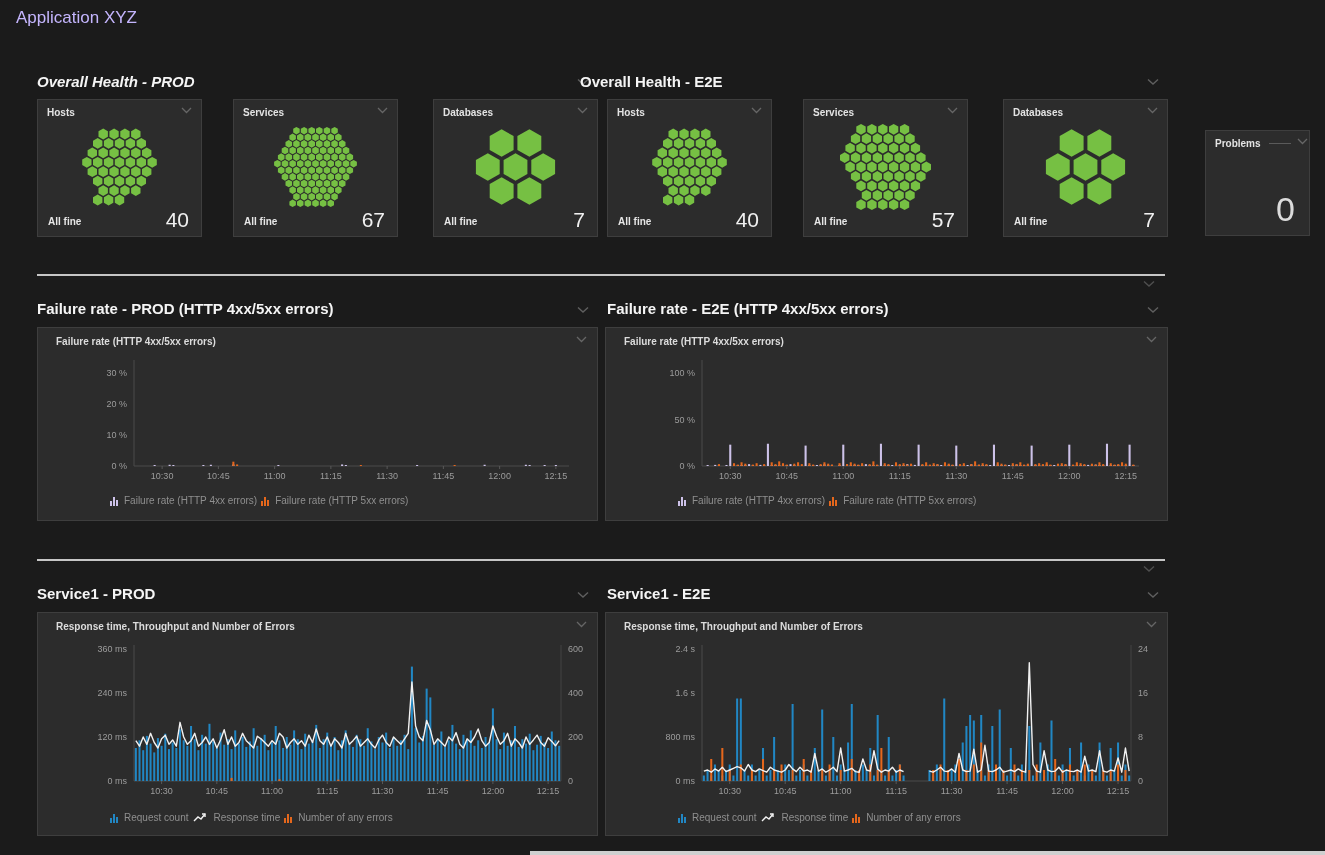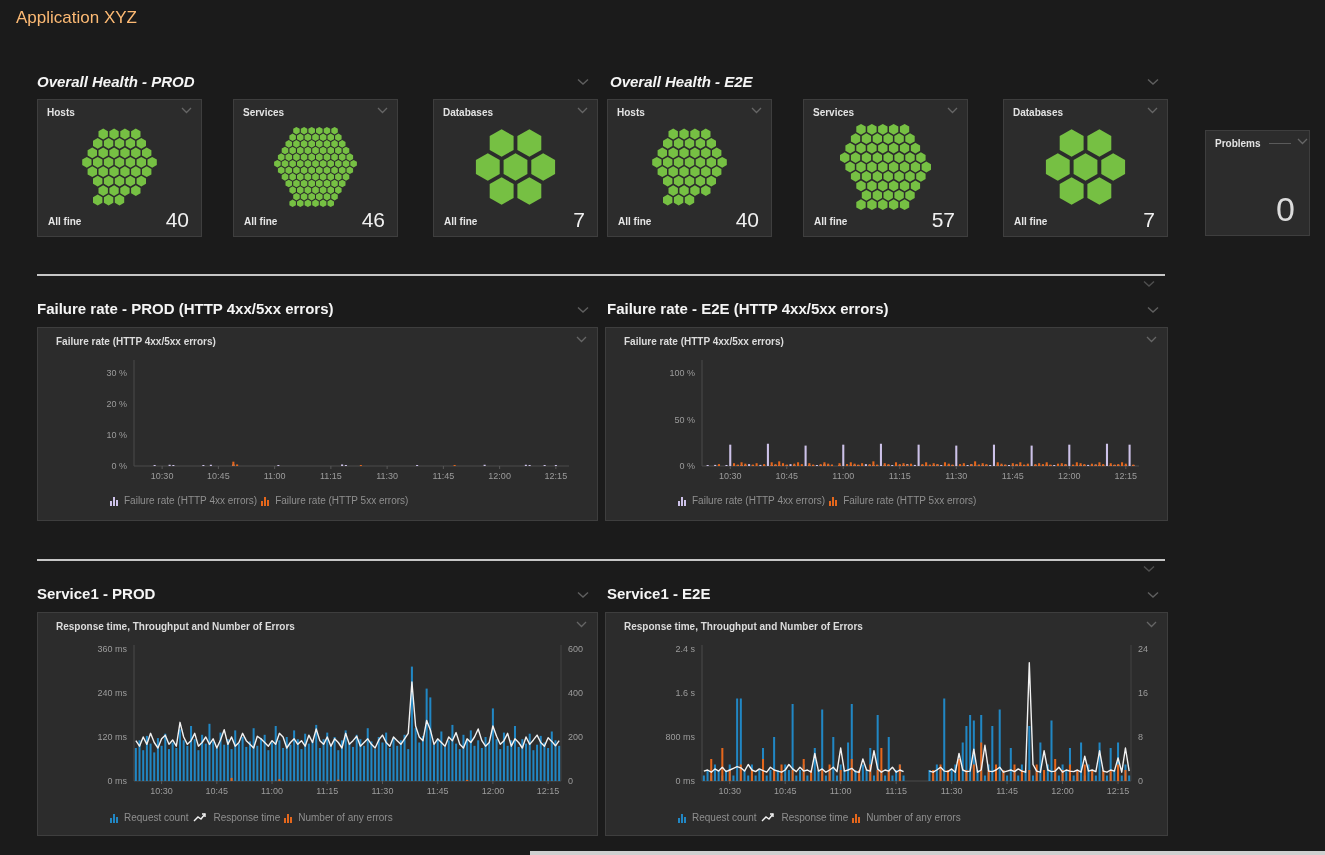--- a/index.html
+++ b/index.html
@@ -1,18 +1,18 @@
 <!DOCTYPE html>
 <html><head>
 <meta charset="utf-8">
 <style>
   html,body{margin:0;padding:0;background:#1b1b1b;width:1325px;height:855px;overflow:hidden;
     font-family:"Liberation Sans",sans-serif;-webkit-font-smoothing:antialiased;}
   .abs{position:absolute;}
-  #page-title{position:absolute;left:16px;top:8px;font-size:17px;color:#fdba74;font-weight:400;}
+  #page-title{position:absolute;left:16px;top:8px;font-size:17px;color:#c4b5fd;font-weight:400;}
   .section-title{position:absolute;font-size:15px;font-weight:bold;color:#f5f5f5;}
   .chev{display:inline-block;line-height:0;cursor:pointer;}
   .tile{position:absolute;background:#2c2c2c;border:1px solid #3e3e3e;box-sizing:border-box;cursor:pointer;}
   .tile-head{display:flex;justify-content:space-between;align-items:flex-start;padding:7px 9px 0 9px;}
   .tile-title{font-size:10px;font-weight:bold;color:#e3e3e3;}
   .hexhost{position:absolute;top:22px;left:4px;right:4px;bottom:24px;}
   .tile-status{position:absolute;left:10px;bottom:9px;font-size:10px;font-weight:bold;color:#e6e6e6;}
   .tile-count{position:absolute;right:12px;bottom:4px;font-size:21px;font-weight:300;color:#f0f0f0;text-align:right;}
   .divider{position:absolute;height:2px;background:#c6c6c6;}
   .panel{position:absolute;background:#2c2c2c;border:1px solid #3e3e3e;box-sizing:border-box;}
@@ -34,21 +34,21 @@
 </style>
 </head>
 <body>
 
 <div id="page-title">Application XYZ</div>
 
 <div class="section-title" style="left:37px;top:73px;font-style:italic;">Overall Health - PROD</div>
 <span class="chev abs" style="left:577px;top:78px;"><svg width="12" height="8">
       <polyline points="1,1.5 6,6 11,1.5" fill="none" stroke="#5f5f5f" stroke-width="1.4"></polyline>
     </svg></span>
-<div class="section-title" style="left:610px;top:73px;font-style:italic;">Overall Health - E2E</div>
+<div class="section-title" style="left:580px;top:73px;">Overall Health - E2E</div>
 <span class="chev abs" style="left:1147px;top:78px;"><svg width="12" height="8">
       <polyline points="1,1.5 6,6 11,1.5" fill="none" stroke="#5f5f5f" stroke-width="1.4"></polyline>
     </svg></span>
 
 <div class="tile" style="left:37px;top:99px;width:165px;height:138px;">
   <div class="tile-head">
       <span class="tile-title">Hosts</span>
     <span class="chev"><svg width="11" height="7">
           <polyline points="1,1 5.5,5.5 10,1" fill="none" stroke="#666" stroke-width="1.3"></polyline>
         </svg></span>
@@ -198,21 +198,21 @@
         <polygon points="54.1,63.4 50.8,65.3 47.5,63.4 47.5,59.6 50.8,57.7 54.1,59.6" fill="#76c043"></polygon>
         <polygon points="57.9,70.0 54.6,71.9 51.4,70.0 51.4,66.2 54.6,64.3 57.9,66.2" fill="#76c043"></polygon>
         <polygon points="57.9,83.2 54.6,85.1 51.4,83.2 51.4,79.4 54.6,77.5 57.9,79.4" fill="#76c043"></polygon>
         <polygon points="65.5,83.2 62.3,85.1 59.0,83.2 59.0,79.4 62.3,77.5 65.5,79.4" fill="#76c043"></polygon>
         <polygon points="73.2,83.2 69.9,85.1 66.6,83.2 66.6,79.4 69.9,77.5 73.2,79.4" fill="#76c043"></polygon>
         <polygon points="80.8,83.2 77.5,85.1 74.2,83.2 74.2,79.4 77.5,77.5 80.8,79.4" fill="#76c043"></polygon>
         <polygon points="88.4,83.2 85.1,85.1 81.8,83.2 81.8,79.4 85.1,77.5 88.4,79.4" fill="#76c043"></polygon>
         <polygon points="96.0,83.2 92.7,85.1 89.5,83.2 89.5,79.4 92.7,77.5 96.0,79.4" fill="#76c043"></polygon>
       </svg></div>
   <span class="tile-status">All fine</span>
-  <span class="tile-count">46</span>
+  <span class="tile-count">67</span>
 </div>
 <div class="tile" style="left:433px;top:99px;width:165px;height:138px;">
   <div class="tile-head">
       <span class="tile-title">Databases</span>
     <span class="chev"><svg width="11" height="7">
           <polyline points="1,1 5.5,5.5 10,1" fill="none" stroke="#666" stroke-width="1.3"></polyline>
         </svg></span>
     </div>
   <div class="hexhost"><svg width="155" height="90">
         <polygon points="89.4,51.9 77.5,58.8 65.6,51.9 65.6,38.1 77.5,31.2 89.4,38.1" fill="#76c043"></polygon>

